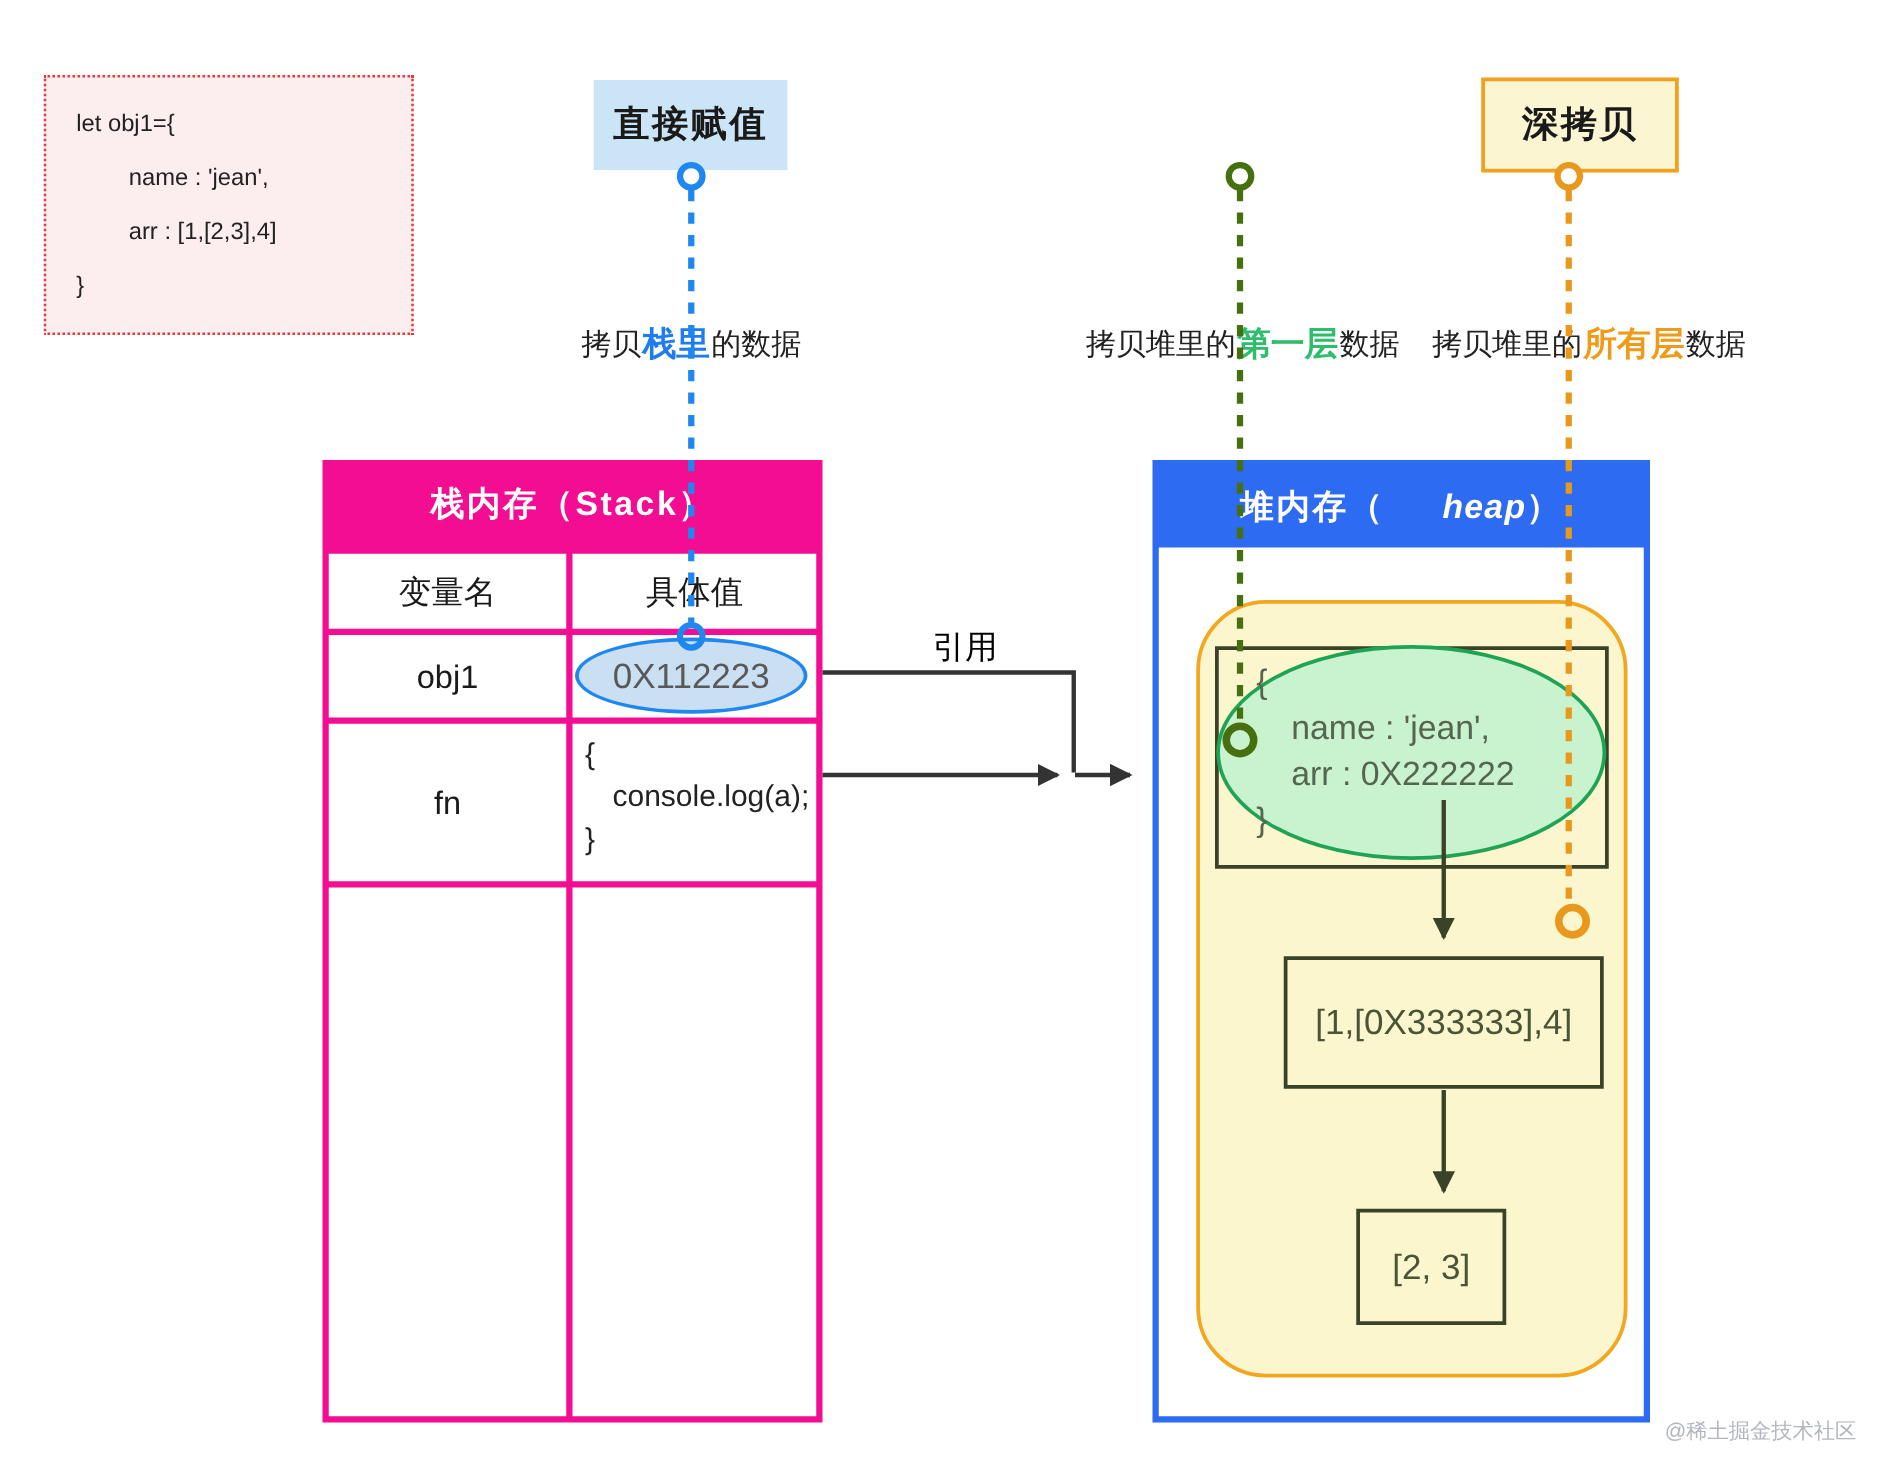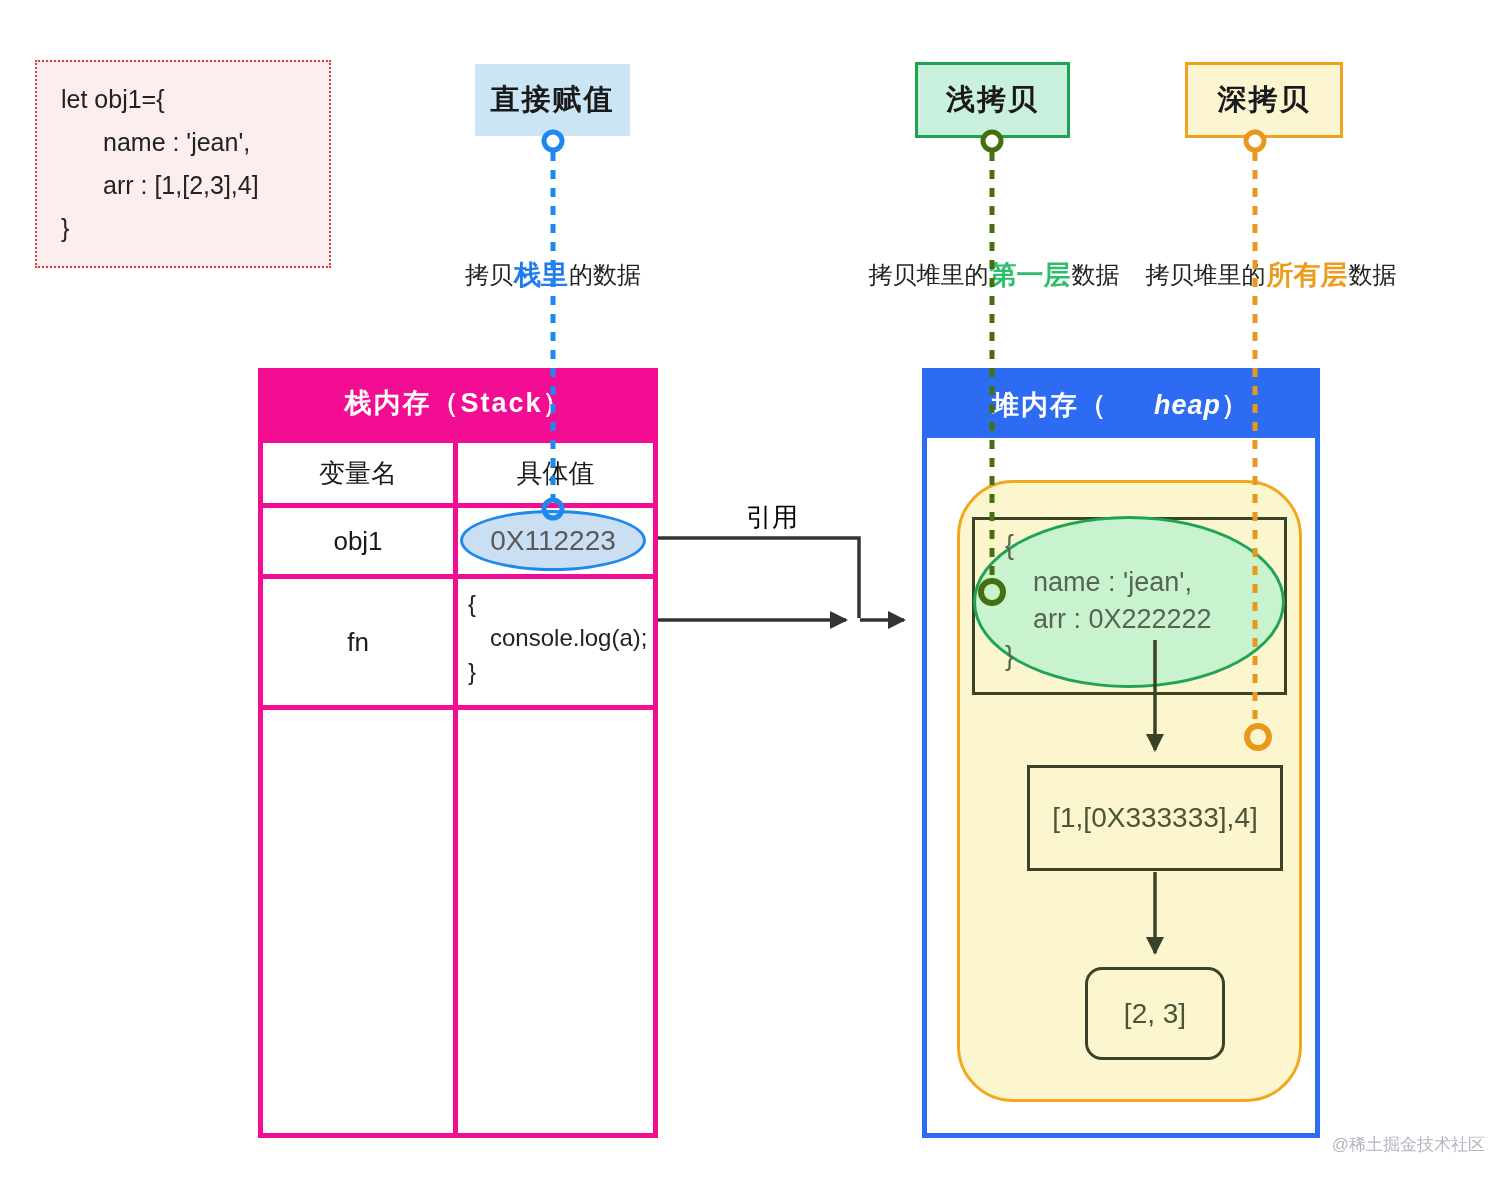--- a/index.html
+++ b/index.html
@@ -2,21 +2,21 @@
 <html><head>
 <meta charset="utf-8">
 <style>
   * { margin:0; padding:0; box-sizing:border-box; }
   body { background:#ffffff; font-family:"Liberation Sans","DejaVu Sans",sans-serif; }
   .canvas { position:relative; width:1512px; height:1183px; background:#ffffff; overflow:hidden; }
 
   
   .code-box { position:absolute; left:35px; top:60px; width:296px; height:208px;
     background:#fcedee; border:2px dotted #e23b3b; padding:16px 0 0 24px;
-    font-size:25px; line-height:43px; color:#222; }
+    font-size:19px; line-height:43px; color:#222; }
   .code-line.indent { margin-left:42px; }
 
   
   .label-box { position:absolute; display:flex; align-items:center; justify-content:center;
     font-size:29px; font-weight:bold; color:#1a1a1a; letter-spacing:2px;text-align:right; }
   .label-direct  { left:475px; top:64px;  width:155px; height:72px; background:#cbe4f6; }
   .label-shallow { left:915px; top:62px;  width:155px; height:76px; background:#c8f0dc; border:3px solid #1fa24f; }
   .label-deep    { left:1175px; top:62px; width:158px; height:76px; background:#fcf5d2; border:3px solid #f0a11f;margin-left:10px; }
 
   
@@ -72,41 +72,40 @@
   .heap-blackrect { position:absolute; left:972px; top:517px; width:315px; height:178px;
     border:3px solid #3a4227; }
   .heap-ellipse { position:absolute; left:973px; top:516px; width:312px; height:172px;
     background:#c9f3cf; border:3px solid #1fa455; border-radius:50%; }
   .obj-text { position:absolute; left:1005px; top:527px; font-size:27px; line-height:37px; color:#56654f; }
   .obj-line.indent { margin-left:28px; }
 
   .heap-box { position:absolute; border:3px solid #3a4227; display:flex; align-items:center; justify-content:center;
     font-size:28px; color:#4a5436; }
   .heap-box-array  { left:1027px; top:765px; width:256px; height:106px; }
-  .heap-box-nested { left:1085px; top:967px; width:140px; height:93px;border-radius:17px; }
+  .heap-box-nested { left:1085px; top:967px; width:120px; height:93px; }
 
   .watermark { position:absolute; left:1320px; top:1133px; width:165px; text-align:right;
     font-size:17px; color:#b3b6bf; }
 
   svg.overlay { position:absolute; left:0; top:0; width:1512px; height:1183px; pointer-events:none; }
 </style>
 </head>
 <body>
 
 <div class="canvas">
 
   <div class="code-box">
     <div class="code-line">let obj1={</div>
     <div class="code-line indent">name : 'jean',</div>
     <div class="code-line indent">arr : [1,[2,3],4]</div>
     <div class="code-line">}</div>
   </div>
 
   <div class="label-box label-direct">直接赋值</div>
-  <div class="label-box label-shallow">浅拷贝</div>
   <div class="label-box label-deep">深拷贝</div>
 
   <div class="caption caption-direct">
     <span>拷贝</span>
       <span class="hl hl-blue">栈里</span>
       <span>的数据</span>
   </div>
   <div class="caption caption-shallow">
     <span>拷贝堆里的</span>
       <span class="hl hl-green">第一层</span>

